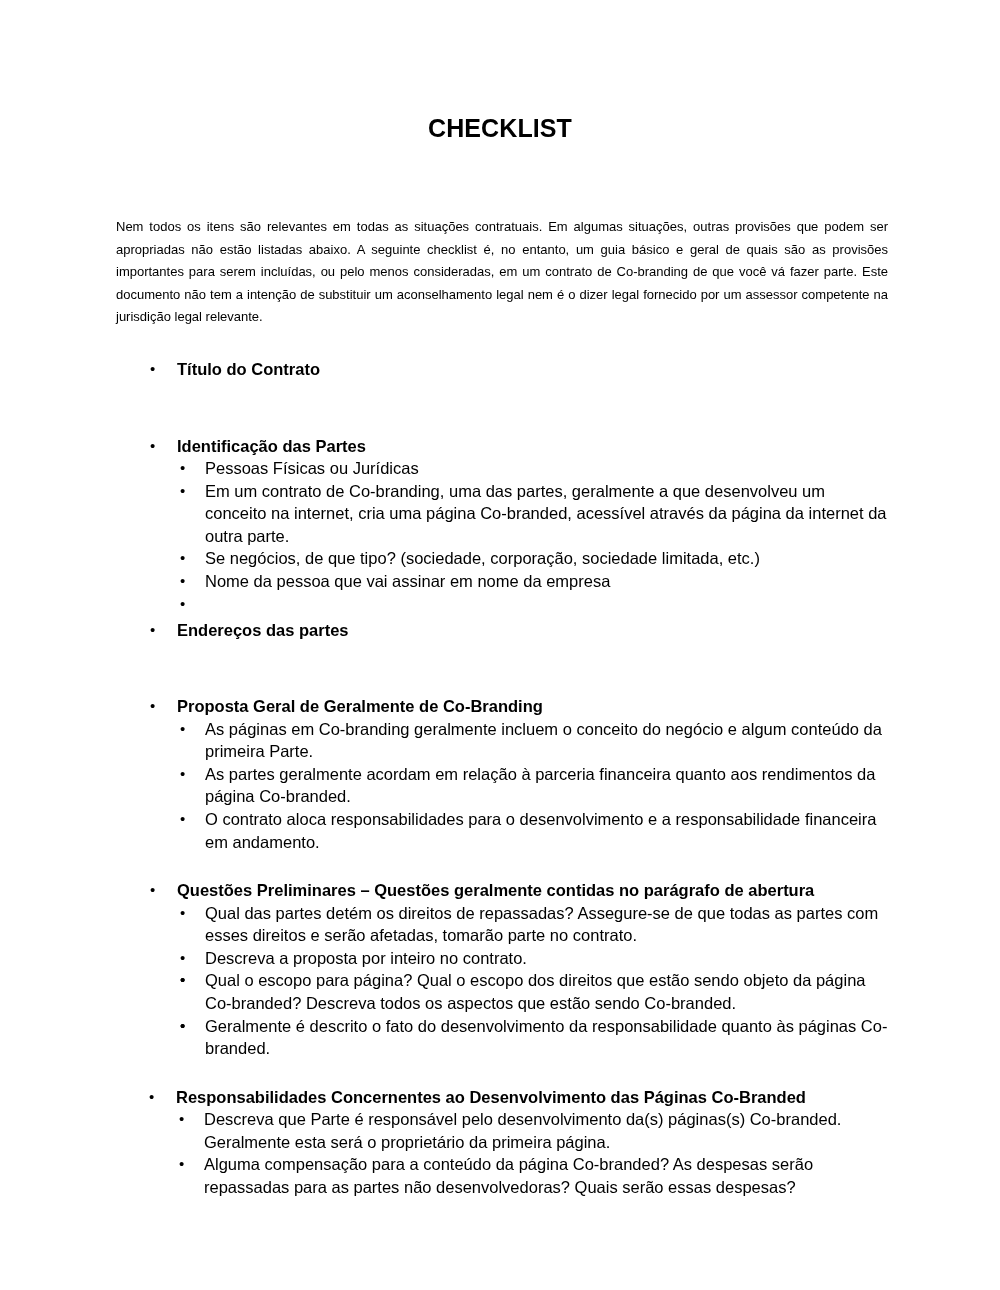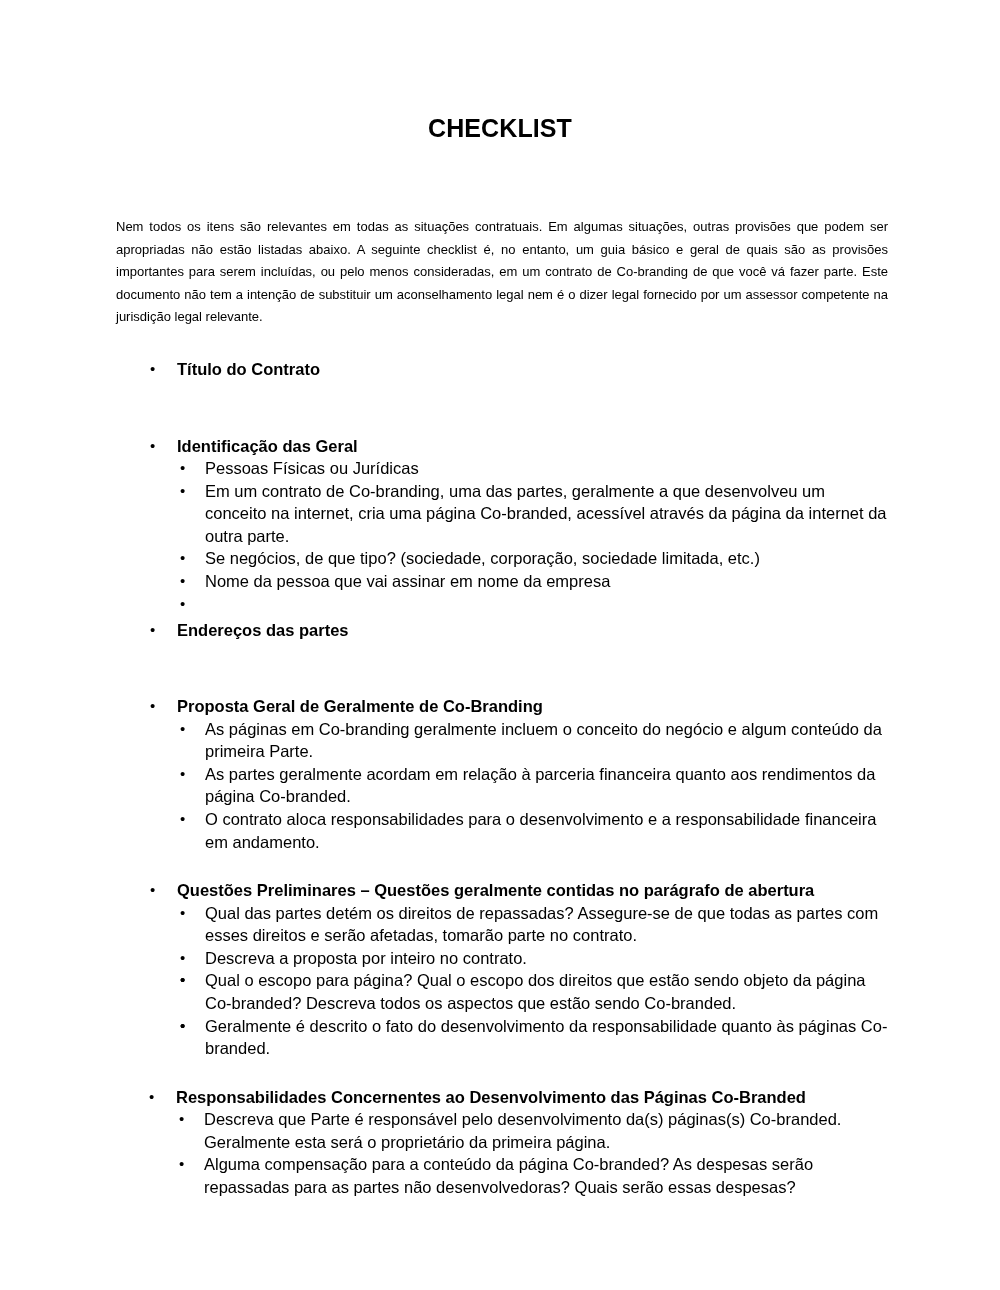--- a/index.html
+++ b/index.html
@@ -132,21 +132,21 @@
   </div>
 
   <p class="intro">Nem todos os itens são relevantes em todas as situações contratuais. Em algumas situações, outras provisões que podem ser apropriadas não estão listadas abaixo. A seguinte checklist é, no entanto, um guia básico e geral de quais são as provisões importantes para serem incluídas, ou pelo menos consideradas, em um contrato de Co-branding de que você vá fazer parte. Este documento não tem a intenção de substituir um aconselhamento legal nem é o dizer legal fornecido por um assessor competente na jurisdição legal relevante.</p>
 
   <div class="outline">
       <div class="section">
         <div class="lvl1"><span class="bullet">•</span><span>Título do Contrato</span></div>
         <div class="gap-lg"></div>
       </div>
       <div class="section with-sub">
-        <div class="lvl1"><span class="bullet">•</span><span>Identificação das Geral</span></div>
+        <div class="lvl1"><span class="bullet">•</span><span>Identificação das Partes</span></div>
         <ul class="sublist">
           <li class="lvl2"><span class="bullet">•</span><span>Pessoas Físicas ou Jurídicas</span></li>
           <li class="lvl2"><span class="bullet">•</span><span>Em um contrato de Co-branding, uma das partes, geralmente a que desenvolveu um conceito na internet, cria uma página Co-branded, acessível através da página da internet da outra parte.</span></li>
           <li class="lvl2"><span class="bullet">•</span><span>Se negócios, de que tipo? (sociedade, corporação, sociedade limitada, etc.)</span></li>
           <li class="lvl2"><span class="bullet">•</span><span>Nome da pessoa que vai assinar em nome da empresa</span></li>
           <li class="lvl2"><span class="bullet">•</span></li>
         </ul>
       </div>
       <div class="section">
         <div class="lvl1"><span class="bullet">•</span><span>Endereços das partes</span></div>

